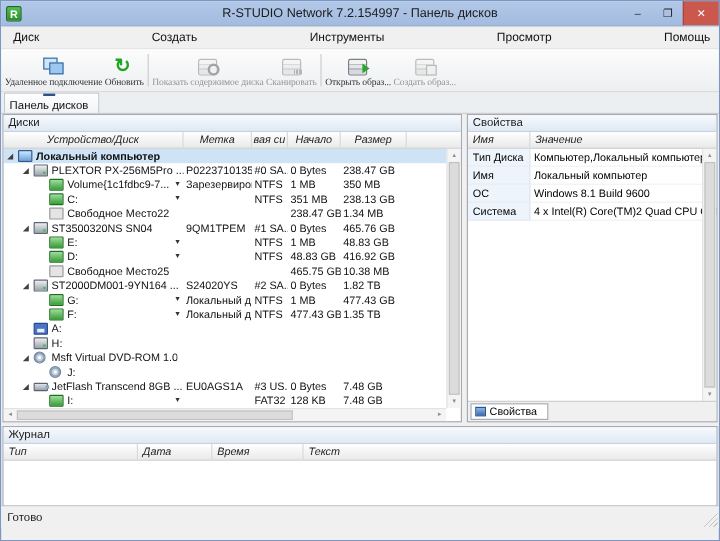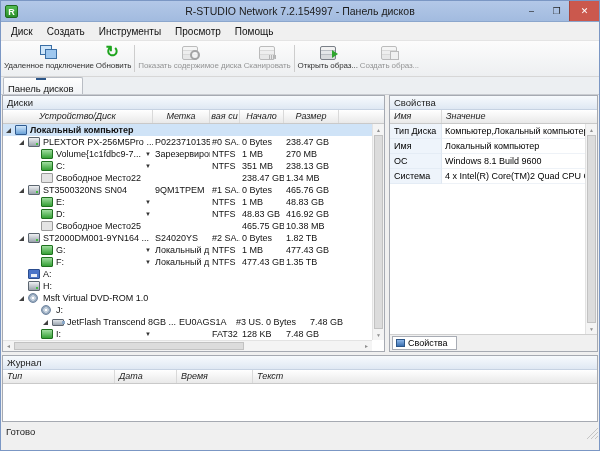--- a/index.html
+++ b/index.html
@@ -16,29 +16,29 @@
     background:linear-gradient(#55bd55,#2a8f2a); color:#fff; font-size:9px; font-weight:bold;
     line-height:12px; text-align:center; border-radius:2px; border:1px solid #1d6b1d; }
   .title { position:absolute; left:0; right:0; text-align:center; font-size:10.5px; color:#1c1c1c; }
   .winbtns { margin-left:auto; display:flex; height:100%; z-index:2; }
   .wbtn { width:25px; display:flex; align-items:center; justify-content:center;
     font-size:9px; color:#222; }
   .wbtn.close { background:#cb584d; color:#fff; width:30px; border-left:1px solid #a8463d; }
 
   
   .menubar { height:19px; background:#f0f0f0; display:flex; align-items:center;
-    padding-left:3px; border-bottom:1px solid #e4e4e4; }
+    padding-left:3px; border-bottom:1px solid #e4e4e4;justify-content:space-between; }
   .menu-item { font-size:10px; padding:2px 7px; color:#111; }
 
   
   .toolbar { height:36px; background:linear-gradient(#fcfcfc,#edeff1);
     border-bottom:1px solid #d7d7d7; display:flex; align-items:center;
     padding:0 2px; overflow:hidden; }
-  .tb-item { display:flex; flex-direction:column; align-items:center; justify-content:flex-start;
-    padding:1px 1px; height:31px; }
+  .tb-item { display:flex; flex-direction:column; align-items:center; justify-content:flex-end;
+    padding:1px 1px; height:31px;font-family:Liberation Serif, serif; }
   .tb-item.disabled { filter:grayscale(1); opacity:.5; }
   .tb-label { font-size:8px; color:#333; white-space:nowrap; margin-top:1px; letter-spacing:-0.1px; }
   .tb-sep { width:1px; height:27px; background:#cdcdcd; margin:0 2px; flex:0 0 1px; }
   .tbi { position:relative; width:20px; height:16px; flex:0 0 16px; }
 
   .remote-connection-icon::before { content:''; position:absolute; left:1px; top:1px;
     width:10px; height:8px; background:#cfe6fa; border:1px solid #3a6ea5; }
   .remote-connection-icon::after { content:''; position:absolute; right:2px; bottom:1px;
     width:10px; height:8px; background:#9ec7ef; border:1px solid #3a6ea5; }
   .refresh-icon::before { content:'↻'; position:absolute; left:2px; top:-2px;
@@ -260,21 +260,21 @@
           <div class="trow">
             <div class="cell c-name" style="padding-left: 28px;">
               <span class="expander"></span>
               <span class="ti ti-volume"></span>
               <span class="tname">Volume{1c1fdbc9-7...</span>
               <span class="ddarrow"></span>
             </div>
             <div class="cell c-label">Зарезервирова...</div>
             <div class="cell c-fs">NTFS</div>
             <div class="cell c-start">1 MB</div>
-            <div class="cell c-size">270 MB</div>
+            <div class="cell c-size">350 MB</div>
           </div>
           <div class="trow">
             <div class="cell c-name" style="padding-left: 28px;">
               <span class="expander"></span>
               <span class="ti ti-volume"></span>
               <span class="tname">C:</span>
               <span class="ddarrow"></span>
             </div>
             <div class="cell c-label"></div>
             <div class="cell c-fs">NTFS</div>
@@ -411,21 +411,21 @@
               <span class="expander"></span>
               <span class="ti ti-cdrom"></span>
               <span class="tname">J:</span>
             </div>
             <div class="cell c-label"></div>
             <div class="cell c-fs"></div>
             <div class="cell c-start"></div>
             <div class="cell c-size"></div>
           </div>
           <div class="trow">
-            <div class="cell c-name" style="padding-left: 15px; margin-left: 24px;">
+            <div class="cell c-name" style="padding-left: 15px;">
               <span class="expander on"></span>
               <span class="ti ti-usb"></span>
               <span class="tname">JetFlash Transcend 8GB ...</span>
             </div>
             <div class="cell c-label">EU0AGS1A</div>
             <div class="cell c-fs">#3 US...</div>
             <div class="cell c-start">0 Bytes</div>
             <div class="cell c-size">7.48 GB</div>
           </div>
           <div class="trow">

